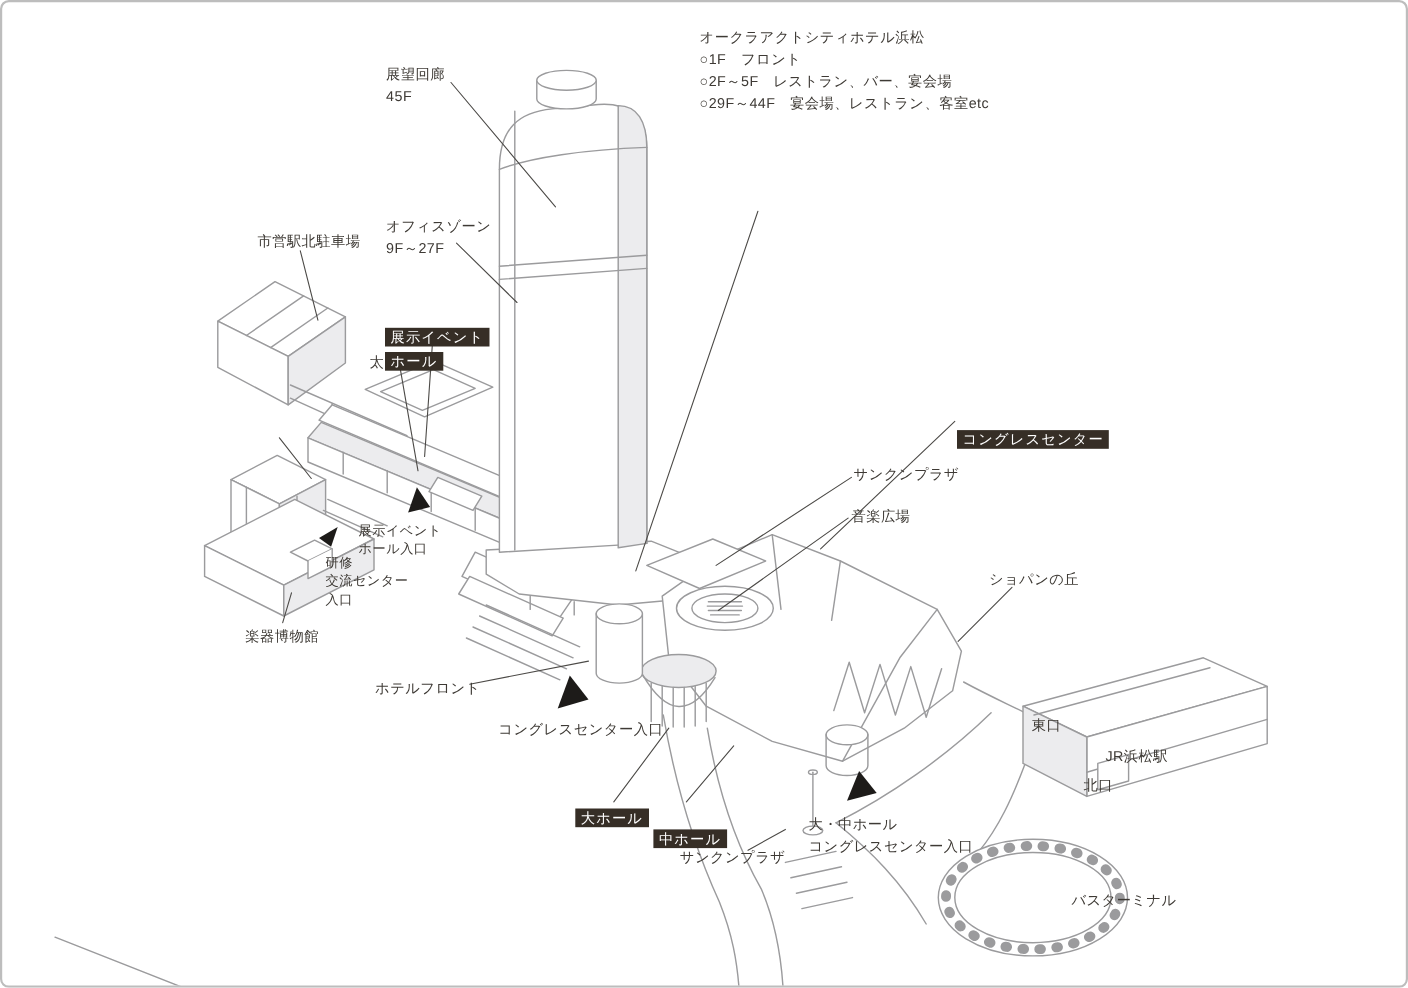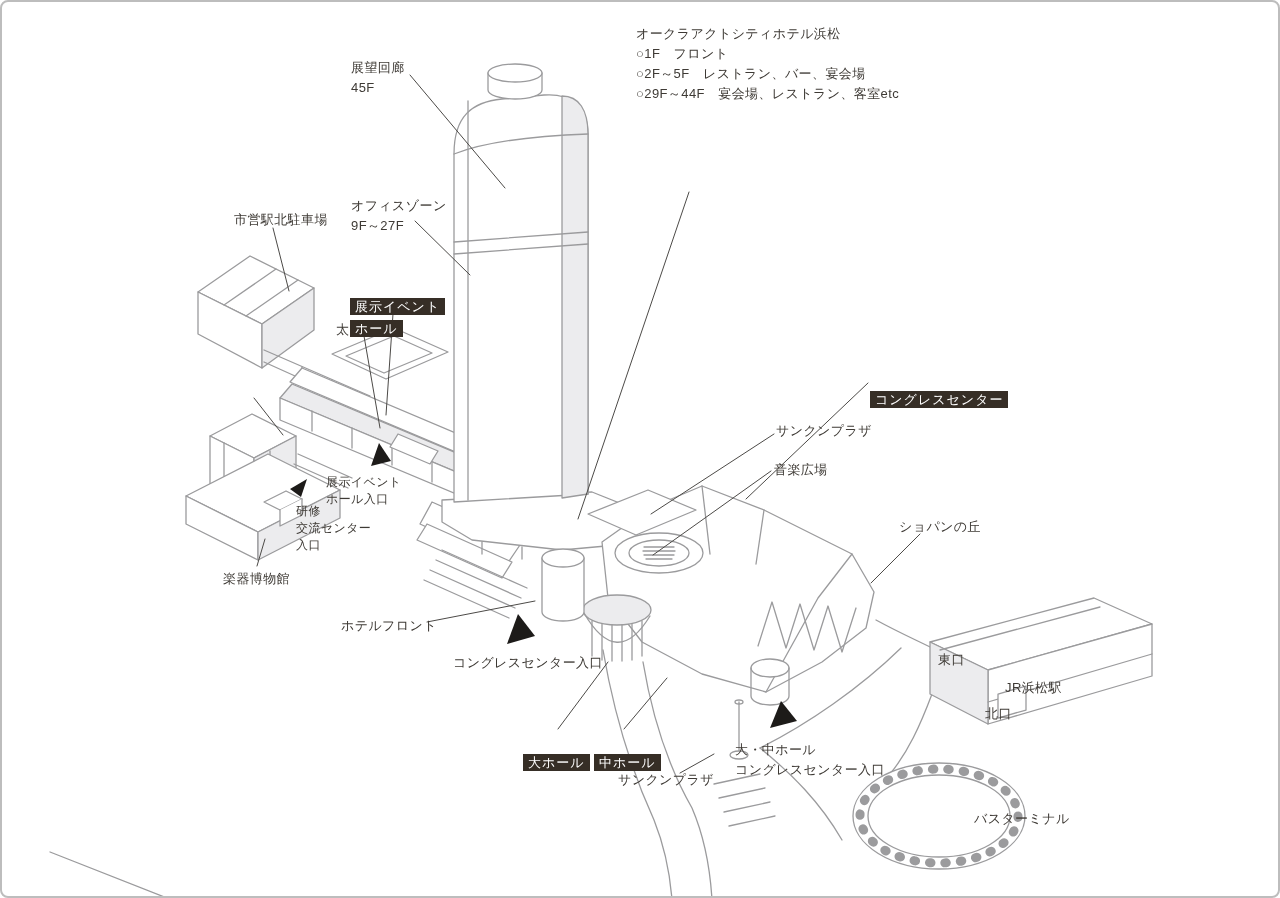--- a/index.html
+++ b/index.html
@@ -227,20 +227,20 @@
   <div class="lbl" style="left:616px; top:768px;">サンクンプラザ</div>
   <div class="lbl" style="left:944px; top:807px;margin-left:28px;">バスターミナル</div>
 
   <div class="badge" style="left:348px; top:273px;">
     <span>展示イベント
 ホール</span>
   </div>
   <div class="badge" style="left:868px; top:366px;">
     <span>コングレスセンター</span>
   </div>
-  <div class="badge" style="left:521px; top:729px;">
+  <div class="badge" style="left:521px; top:710px;">
     <span>大ホール</span>
   </div>
   <div class="badge" style="left:592px; top:729px;">
     <span>中ホール</span>
   </div>
 
 </div>
 
 </body></html>

